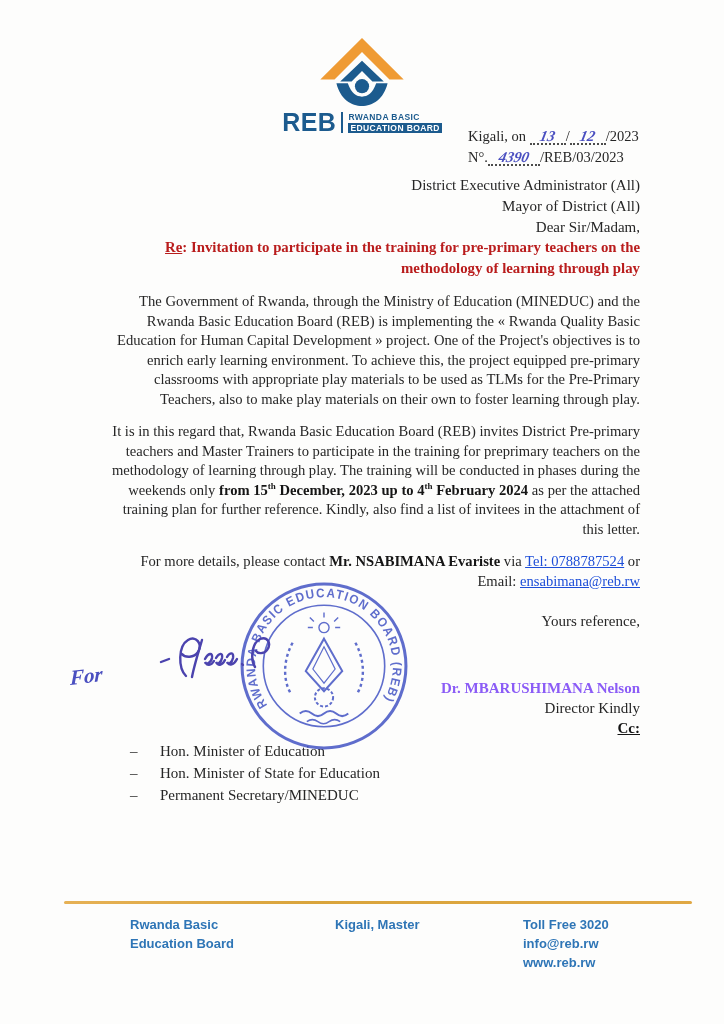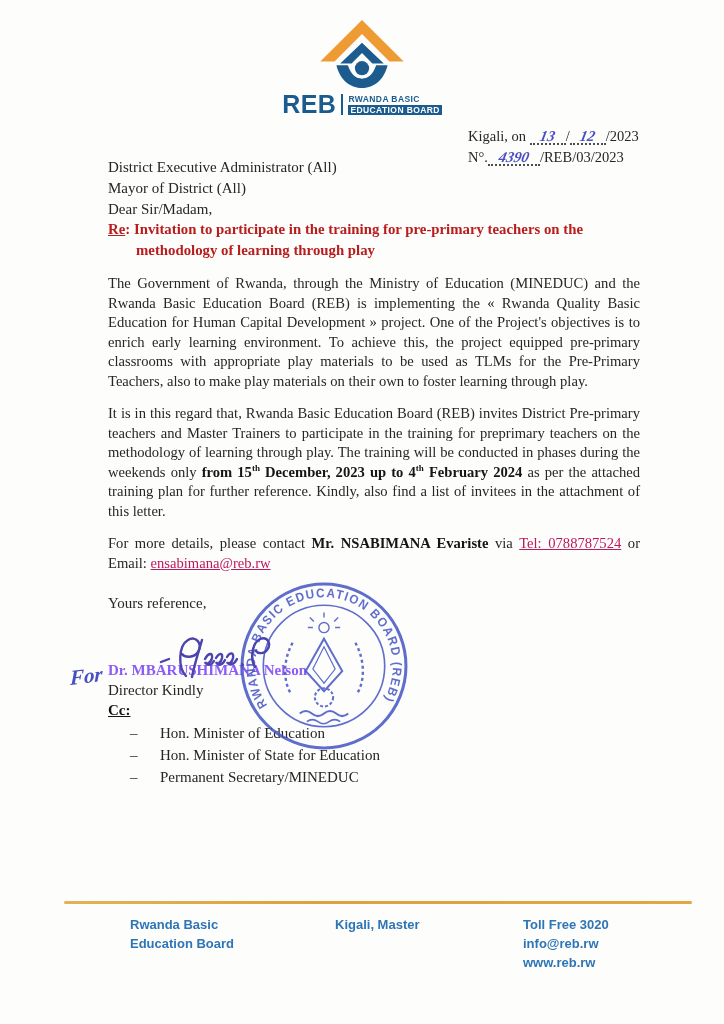--- a/index.html
+++ b/index.html
@@ -7,21 +7,21 @@
   .page {
     position: relative;
     width: 724px; height: 1024px;
     margin: 0 auto;
     background: #fdfdfc;
     font-family: "Liberation Serif", serif;
     color: #262626;
     overflow: hidden;
   }
   
-  .letterhead { padding-top: 18px; text-align: center; }
+  .letterhead { padding-top: 36px; text-align: center; }
   .logo { display: inline-block; text-align: center; }
   .logo-mark { display: block; margin: 0 auto; }
   .logo-text-row { display: flex; align-items: center; justify-content: center; margin-top: 2px; }
   .logo-acronym {
     font-family: "Liberation Sans", sans-serif;
     font-weight: bold; font-size: 25px; letter-spacing: .5px;
     color: #1c5b8e; line-height: 1;
   }
   .logo-org {
     margin-left: 5px; padding-left: 5px; border-left: 2.5px solid #1c5b8e;
@@ -41,32 +41,32 @@
     border-bottom: 2px dotted #4c4c4c; line-height: 13px; padding: 0 2px;
   }
   .slot.wide { min-width: 52px; }
   .ink {
     color: #4a4fc0; font-style: italic; font-weight: bold;
     display: inline-block; transform: skewX(-12deg);
     font-size: 15px;
   }
   
   .content { padding: 0 84px 0 108px; }
-  .content p { margin: 0; }
+  .content p { margin: 0; text-align: right; }
   .recipients { margin-top: 40px; font-size: 15px; line-height: 21px; }
   .salutation { margin-top: 27px; font-size: 15px; line-height: 20px; }
   .subject {
     margin-top: 12px; font-weight: bold; font-size: 14.8px; line-height: 21px;
     padding-left: 28px; text-indent: -28px; color: #b91c1c;
   }
   .re { text-decoration: underline; }
   .para { margin-top: 13px !important; font-size: 14.6px; line-height: 19.5px; text-align: justify; }
   .para b { color: #151515; }
   sup { font-size: 9px; line-height: 0; }
-  .link { color: #be185d; text-decoration: underline; cursor: pointer; }
+  .link { color: #1d4ed8; text-decoration: underline; cursor: pointer; }
   .valediction { margin-top: 20px !important; font-size: 15px; line-height: 20px; }
   .sig-space { height: 47px; }
   .signer-name { font-weight: bold; font-size: 15px; line-height: 20px; color: #8b5cf6; }
   .signer-title { font-size: 15px; line-height: 20px; }
   .cc-label { font-weight: bold; text-decoration: underline; font-size: 15px; line-height: 21px; color: #141414; }
   .cc-list { list-style: none; margin: 1px 0 0 22px; padding: 0; font-size: 15px; line-height: 22px; }
   .cc-list li { position: relative; padding-left: 30px; }
   .cc-list .dash { position: absolute; left: 0; top: 0; }
   
   .for-note {

